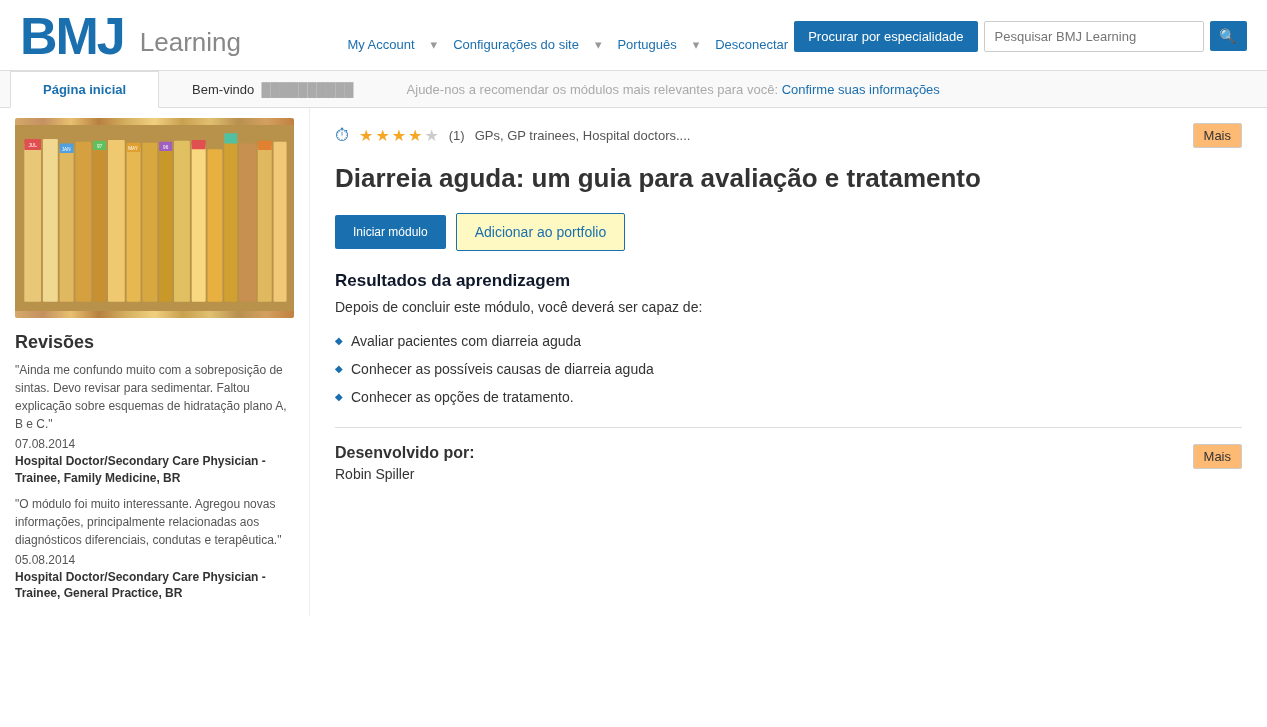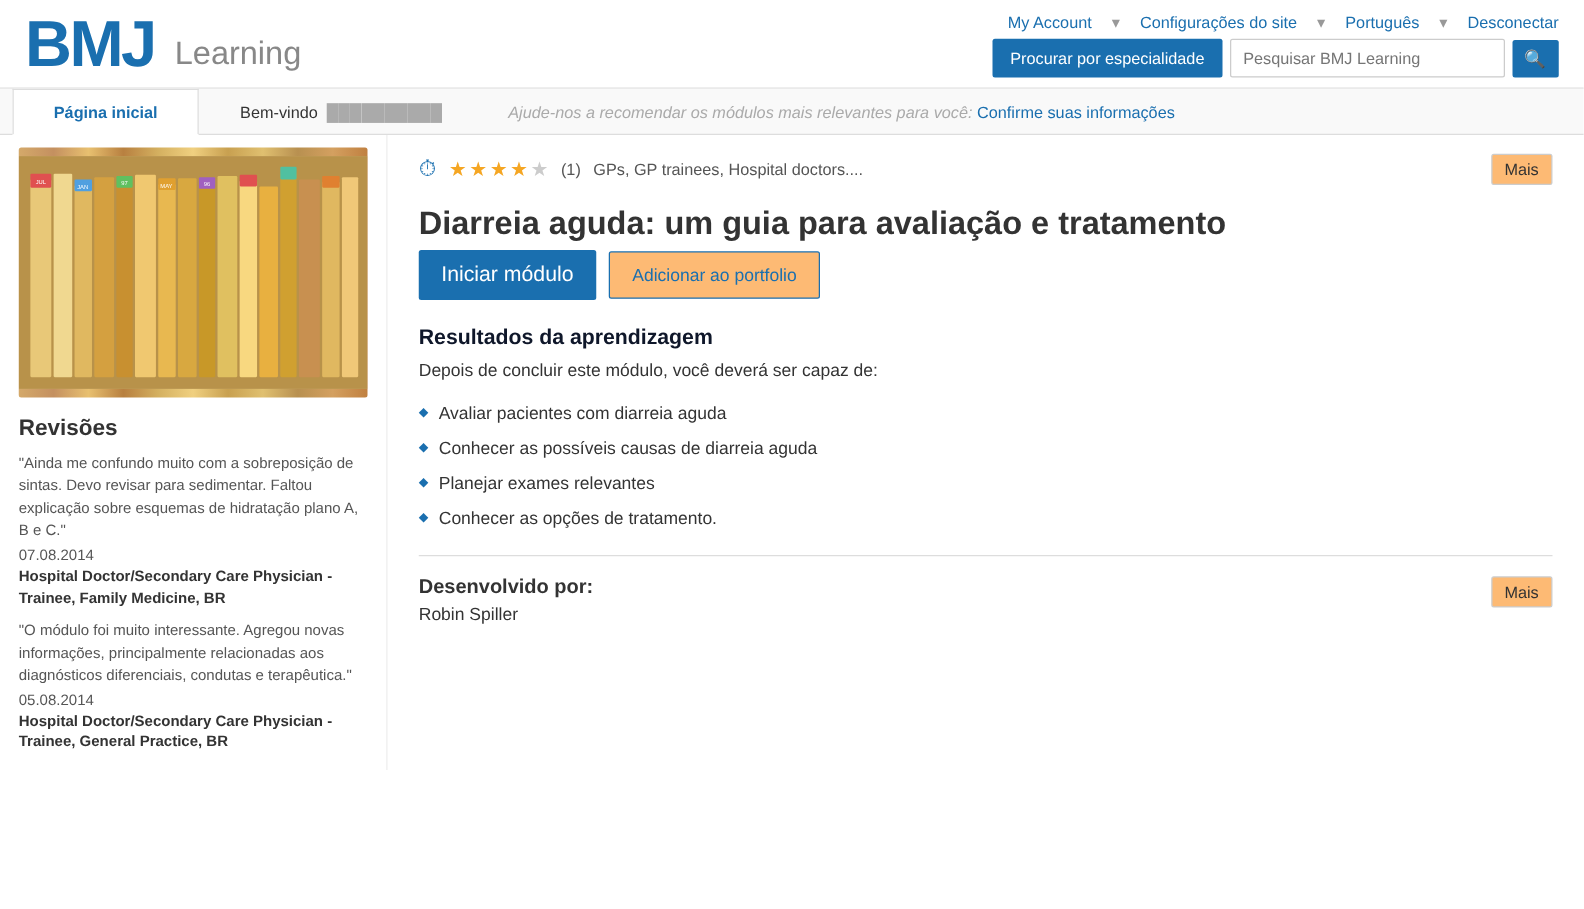--- a/index.html
+++ b/index.html
@@ -3,36 +3,36 @@
   <meta charset="utf-8">
   <style>
     * { box-sizing: border-box; margin: 0; padding: 0; }
     body { font-family: Arial, sans-serif; font-size: 14px; color: #333; background: #fff; }
 
     
     .header { display: flex; align-items: center; justify-content: space-between; padding: 10px 20px 8px 20px; border-bottom: 1px solid #ddd; }
     .logo-area { display: flex; align-items: flex-end; gap: 16px; }
     .logo-bmj { font-size: 52px; font-weight: 900; color: #1a6faf; line-height: 1; letter-spacing: -2px; }
     .logo-learning { font-size: 26px; color: #888; font-weight: normal; padding-bottom: 4px; }
-    .header-right { display: flex; flex-direction: column; align-items: flex-end; gap: 6px; }
+    .header-right { display: flex; flex-direction: row; align-items: flex-end; gap: 6px; }
     .top-nav { display: flex; align-items: center; gap: 16px; font-size: 13px; }
     .top-nav a { color: #1a6faf; text-decoration: none; cursor: pointer; }
     .top-nav-sep { color: #999; }
     .search-bar { display: flex; align-items: center; gap: 6px; }
     .btn-specialty { background: #1a6faf; color: #fff; border: none; padding: 8px 14px; font-size: 13px; cursor: pointer; border-radius: 2px; }
     .search-input { padding: 7px 10px; border: 1px solid #ccc; font-size: 13px; width: 220px; border-radius: 2px; }
     .search-btn { background: #1a6faf; color: #fff; border: none; padding: 7px 10px; cursor: pointer; border-radius: 2px; font-size: 14px; }
 
     
     .tab-bar { display: flex; align-items: center; border-bottom: 1px solid #ddd; padding: 0 10px; background: #f9f9f9; }
     .tab { padding: 10px 32px; font-size: 13px; cursor: pointer; border: 1px solid transparent; margin-bottom: -1px; }
     .tab.active { background: #fff; border-color: #ddd; border-bottom-color: #fff; color: #1a6faf; font-weight: bold; }
     .tab.inactive { color: #333; }
     .welcome-bar { padding: 10px 20px; font-size: 13px; color: #555; }
-    .welcome-bar span { color: #aaa; font-style: italic; }
+    .welcome-bar span { color: #aaa; }
     .confirm-link { color: #1a6faf; text-decoration: none; cursor: pointer; }
 
     
     .main { display: flex; padding: 0; }
 
     
     .left-panel { width: 310px; min-width: 310px; padding: 10px 15px 10px 15px; border-right: 1px solid #eee; }
     
     .fake-img { width: 100%; height: 200px; background: linear-gradient(to right, #d4a96a 0%, #c49060 10%, #e8c070 20%, #b88040 30%, #d4b060 40%, #f0d080 50%, #c8a050 60%, #e0c070 70%, #b89050 80%, #d4a060 90%, #c08040 100%); position: relative; }
 
@@ -49,26 +49,26 @@
     .module-meta { display: flex; align-items: center; gap: 10px; margin-bottom: 14px; }
     .clock-icon { color: #1a6faf; font-size: 18px; }
     .stars { display: flex; align-items: center; gap: 2px; }
     .star { color: #f5a623; font-size: 16px; }
     .star-empty { color: #ccc; font-size: 16px; }
     .rating-count { font-size: 13px; color: #555; }
     .audience { font-size: 13px; color: #555; }
     .mais-btn { margin-left: auto; background: #fdba74; border: 1px solid #ccc; padding: 4px 10px; font-size: 13px; cursor: pointer; color: #333; border-radius: 2px; }
 
     
-    .module-title { font-size: 26px; font-weight: bold; color: #333; margin-bottom: 4px; line-height: 1.3; }
+    .module-title { font-size: 26px; font-weight: bold; color: #333; margin-bottom: 17px; line-height: 1.3; }
 
     
     .action-btns { display: flex; align-items: center; gap: 10px; margin-bottom: 20px; }
-    .btn-start { background: #1a6faf; color: #fff; border: none; padding: 10px 18px; font-size: 17px; cursor: pointer; border-radius: 2px; }
-    .btn-portfolio { background: #fdba74; color: #1a6faf; border: 1px solid #1a6faf; padding: 10px 18px; font-size: 14px; cursor: pointer; border-radius: 2px; }
+    .btn-start { background: #1a6faf; color: #fff; border: none; padding: 10px 18px; font-size: 12px; cursor: pointer; border-radius: 2px; }
+    .btn-portfolio { background: #fef9c3; color: #1a6faf; border: 1px solid #1a6faf; padding: 10px 18px; font-size: 14px; cursor: pointer; border-radius: 2px; }
 
     
     .section-title { font-size: 17px; font-weight: bold; color: #0f172a; margin-bottom: 8px; }
     .section-desc { font-size: 14px; color: #333; margin-bottom: 12px; }
     .outcomes-list { list-style: none; padding: 0; margin-bottom: 16px; }
     .outcomes-list li { font-size: 14px; color: #1a6faf; padding: 6px 0; padding-left: 16px; position: relative; }
     .outcomes-list li::before { content: "◆"; font-size: 10px; position: absolute; left: 0; top: 8px; color: #1a6faf; }
     .outcomes-list li span { color: #333; }
 
     
@@ -202,21 +202,20 @@
       <button class="btn-start">Iniciar módulo</button>
       <button class="btn-portfolio">Adicionar ao portfolio</button>
     </div>
 
     <div>
       <div class="section-title">Resultados da aprendizagem</div>
       <div class="section-desc">Depois de concluir este módulo, você deverá ser capaz de:</div>
       <ul class="outcomes-list">
         <li><span>Avaliar pacientes com diarreia aguda</span></li>
         <li><span>Conhecer as possíveis causas de diarreia aguda</span></li>
-        <li><span>Planejar exames relevantes</span></li>
         <li><span>Conhecer as opções de tratamento.</span></li>
       </ul>
     </div>
 
     <hr class="divider">
 
     <div class="developed-by-row">
       <div>
         <div class="dev-section-title">Desenvolvido por:</div>
         <div class="dev-author">Robin Spiller</div>

